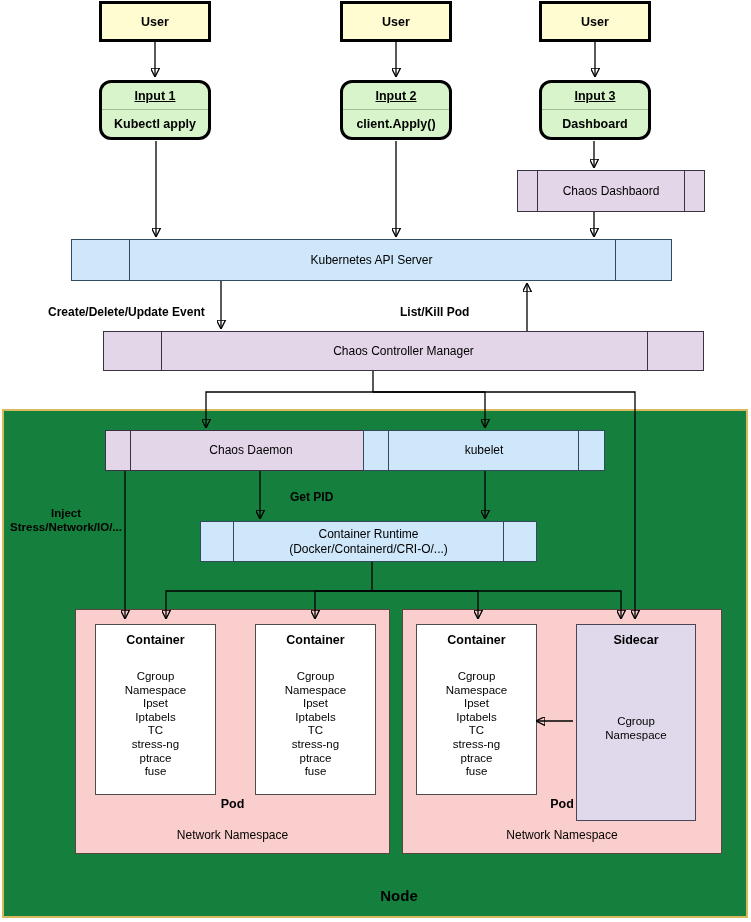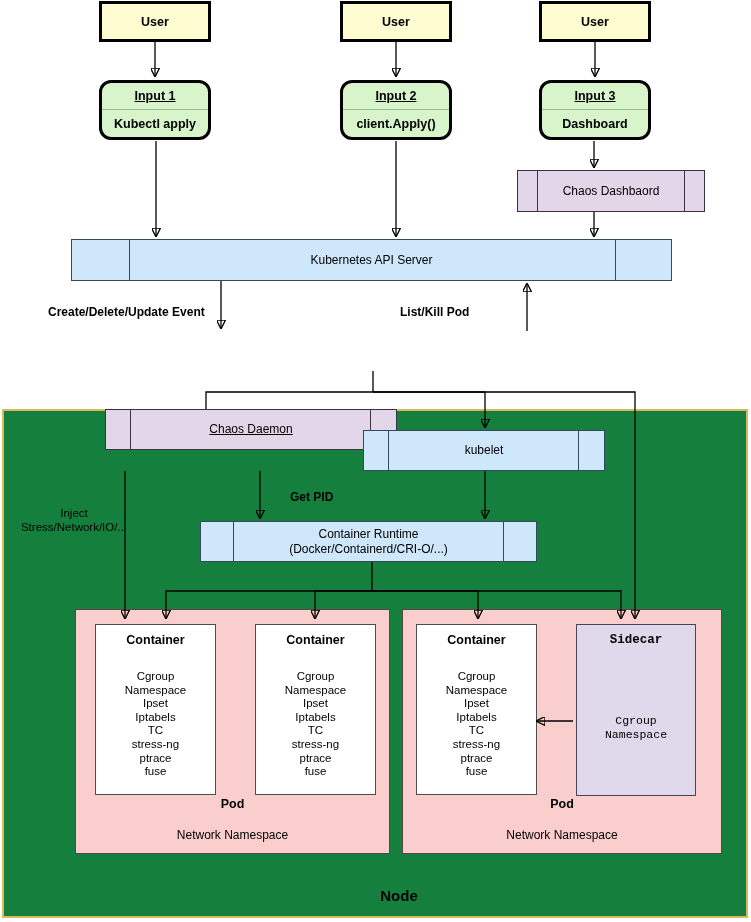--- a/index.html
+++ b/index.html
@@ -90,21 +90,21 @@
             <div>Cgroup</div>
             <div>Namespace</div>
             <div>Ipset</div>
             <div>Iptabels</div>
             <div>TC</div>
             <div>stress-ng</div>
             <div>ptrace</div>
             <div>fuse</div>
           </div>
       </div>
-      <div class="abs sidecarBox" style="left:173px;top:14px;width:120px;height:172px;font-family:Liberation Mono, monospace;">
+      <div class="abs sidecarBox" style="left:173px;top:14px;width:120px;height:197px;">
         <div class="cTitle">Sidecar</div>
         <div class="sideList">
             <div>Cgroup</div>
             <div>Namespace</div>
           </div>
       </div>
       <div class="centerLabel" style="left:0;right:0;top:187px;font-weight:bold;font-size:12.5px;">Pod</div>
       <div class="centerLabel" style="left:0;right:0;top:218px;font-size:12px;">Network Namespace</div>
     </div>
 
@@ -170,35 +170,40 @@
 
   <div class="abs bar blue" style="left:71px;top:239px;width:601px;height:42px;">
     <div class="vline" style="left:57px;"></div>
     <div class="vline" style="right:55px;"></div>
     <span>Kubernetes API Server</span>
   </div>
 
   <div class="edgeLabel" style="left:48px;top:305px;">Create/Delete/Update Event</div>
   <div class="edgeLabel" style="left:400px;top:305px;">List/Kill Pod</div>
 
-
-  <div class="abs bar purple" style="left:73px;top:409px;width:292px;height:41px;text-decoration:underline;">
+  <div class="abs bar purple" style="left:71px;top:331px;width:601px;height:40px;">
+    <div class="vline" style="left:57px;"></div>
+    <div class="vline" style="right:55px;"></div>
+    <span>Chaos Controller Manager</span>
+  </div>
+
+  <div class="abs bar purple" style="left:73px;top:430px;width:292px;height:41px;">
     <div class="vline" style="left:24px;"></div>
     <div class="vline" style="right:25px;"></div>
     <span>Chaos Daemon</span>
   </div>
 
   <div class="abs bar blue" style="left:363px;top:430px;width:242px;height:41px;">
     <div class="vline" style="left:24px;"></div>
     <div class="vline" style="right:25px;"></div>
     <span>kubelet</span>
   </div>
 
   <div class="edgeLabel" style="left:290px;top:490px;">Get PID</div>
-  <div class="centerLabel" style="left:8px;top:506px;width:132px;font-weight:normal;font-size:11.5px;line-height:14px;">
+  <div class="centerLabel" style="left:0;top:506px;width:132px;font-weight:bold;font-size:11.5px;line-height:14px;">
     <div>Inject</div>
     <div>Stress/Network/IO/...</div>
   </div>
 
   <div class="abs bar blue" style="left:200px;top:521px;width:337px;height:41px;">
     <div class="vline" style="left:32px;"></div>
     <div class="vline" style="right:32px;"></div>
     <span>
       <span style="display:block;">Container Runtime</span>
       <span style="display:block;">(Docker/Containerd/CRI-O/...)</span>

